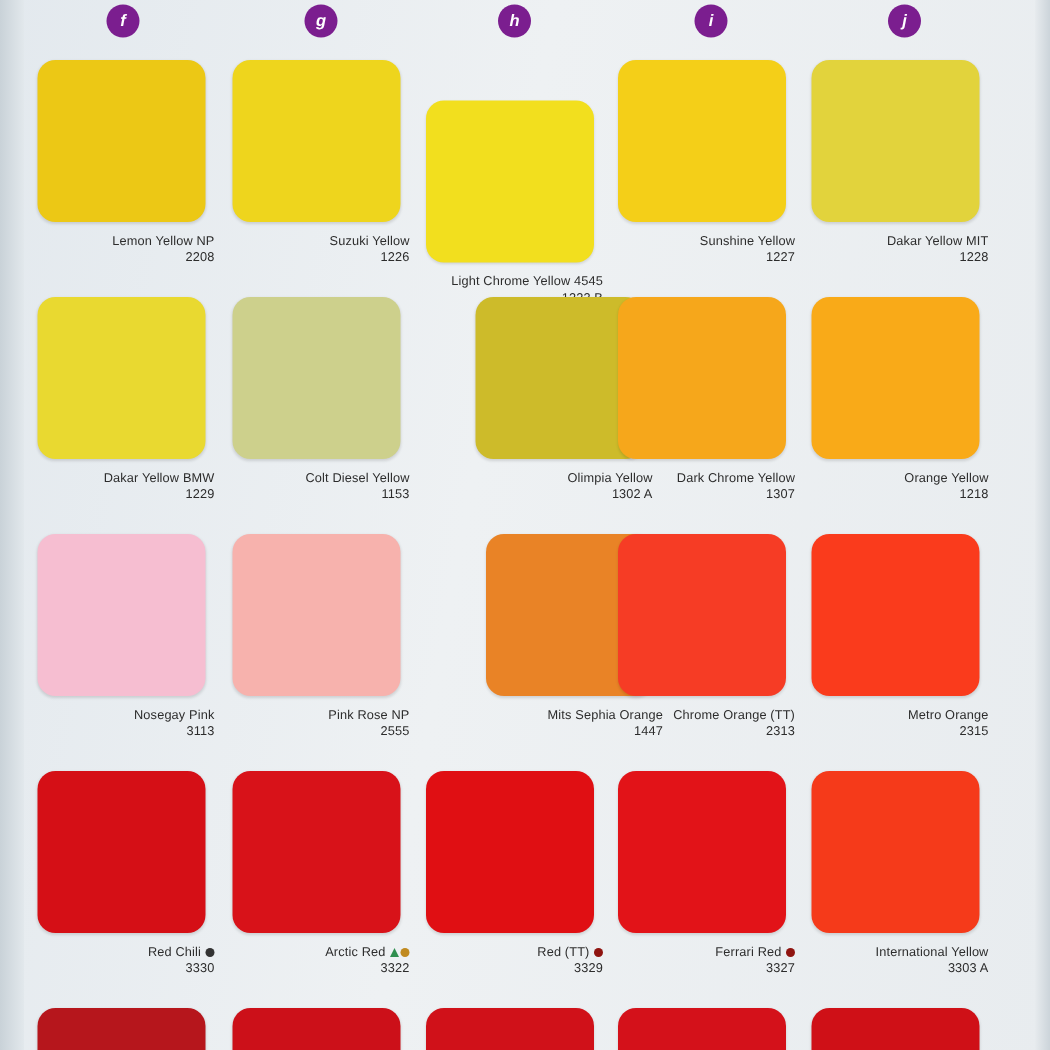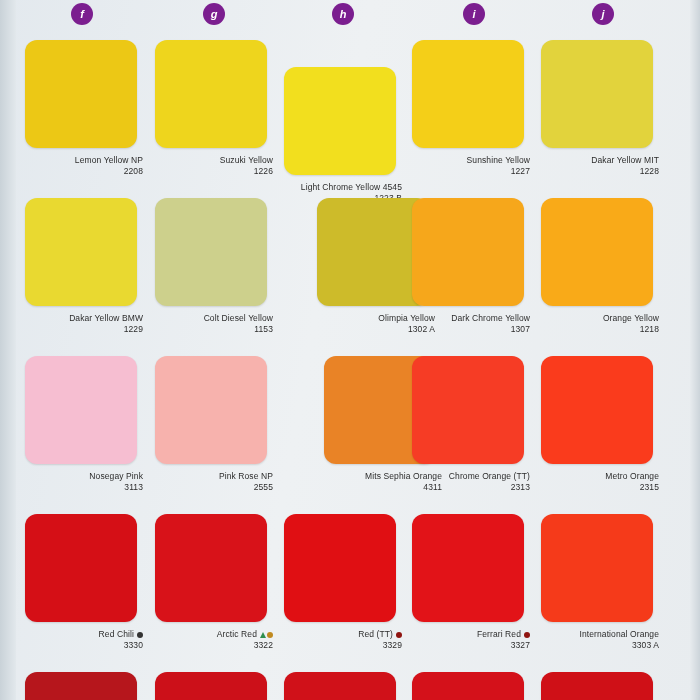--- a/index.html
+++ b/index.html
@@ -191,21 +191,21 @@
         <div class="cell" style="left: 25px;">
           <div class="swatch gloss" style="background: rgb(246, 190, 209);"></div>
           <div class="caption"><span class="name-line">Nosegay Pink</span><span class="code">3113</span></div>
         </div>
         <div class="cell" style="left: 155px;">
           <div class="swatch gloss" style="background: rgb(247, 178, 173);"></div>
           <div class="caption"><span class="name-line">Pink Rose NP</span><span class="code">2555</span></div>
         </div>
         <div class="cell" style="left: 284px; padding-left: 40px;">
           <div class="swatch gloss" style="background: rgb(233, 131, 38);"></div>
-          <div class="caption"><span class="name-line">Mits Sephia Orange</span><span class="code">4311</span></div>
+          <div class="caption"><span class="name-line">Mits Sephia Orange</span><span class="code">1447</span></div>
         </div>
         <div class="cell" style="left: 412px;">
           <div class="swatch gloss" style="background: rgb(246, 60, 37);"></div>
           <div class="caption"><span class="name-line">Chrome Orange (TT)</span><span class="code">2313</span></div>
         </div>
         <div class="cell" style="left: 541px;">
           <div class="swatch gloss" style="background: rgb(250, 59, 28);"></div>
           <div class="caption"><span class="name-line">Metro Orange</span><span class="code">2315</span></div>
         </div>
       </div>
@@ -221,21 +221,21 @@
         <div class="cell" style="left: 284px;">
           <div class="swatch gloss" style="background: rgb(224, 15, 19);"></div>
           <div class="caption"><span class="name-line">Red (TT)</span><span class="marker" style="background: rgb(143, 20, 16);"></span><span class="code">3329</span></div>
         </div>
         <div class="cell" style="left: 412px;">
           <div class="swatch gloss" style="background: rgb(226, 19, 24);"></div>
           <div class="caption"><span class="name-line">Ferrari Red</span><span class="marker" style="background: rgb(143, 20, 16);"></span><span class="code">3327</span></div>
         </div>
         <div class="cell" style="left: 541px;">
           <div class="swatch gloss" style="background: rgb(245, 58, 26);"></div>
-          <div class="caption"><span class="name-line">International Orange</span><span class="code">3303 A</span></div>
+          <div class="caption"><span class="name-line">International Yellow</span><span class="code">3303 A</span></div>
         </div>
       </div>
       <div class="row row-last">
         <div class="cell" style="left: 25px;">
           <div class="swatch gloss" style="background: rgb(182, 22, 28);"></div>
         </div>
         <div class="cell" style="left: 155px;">
           <div class="swatch gloss" style="background: rgb(204, 16, 25);"></div>
         </div>
         <div class="cell" style="left: 284px;">

